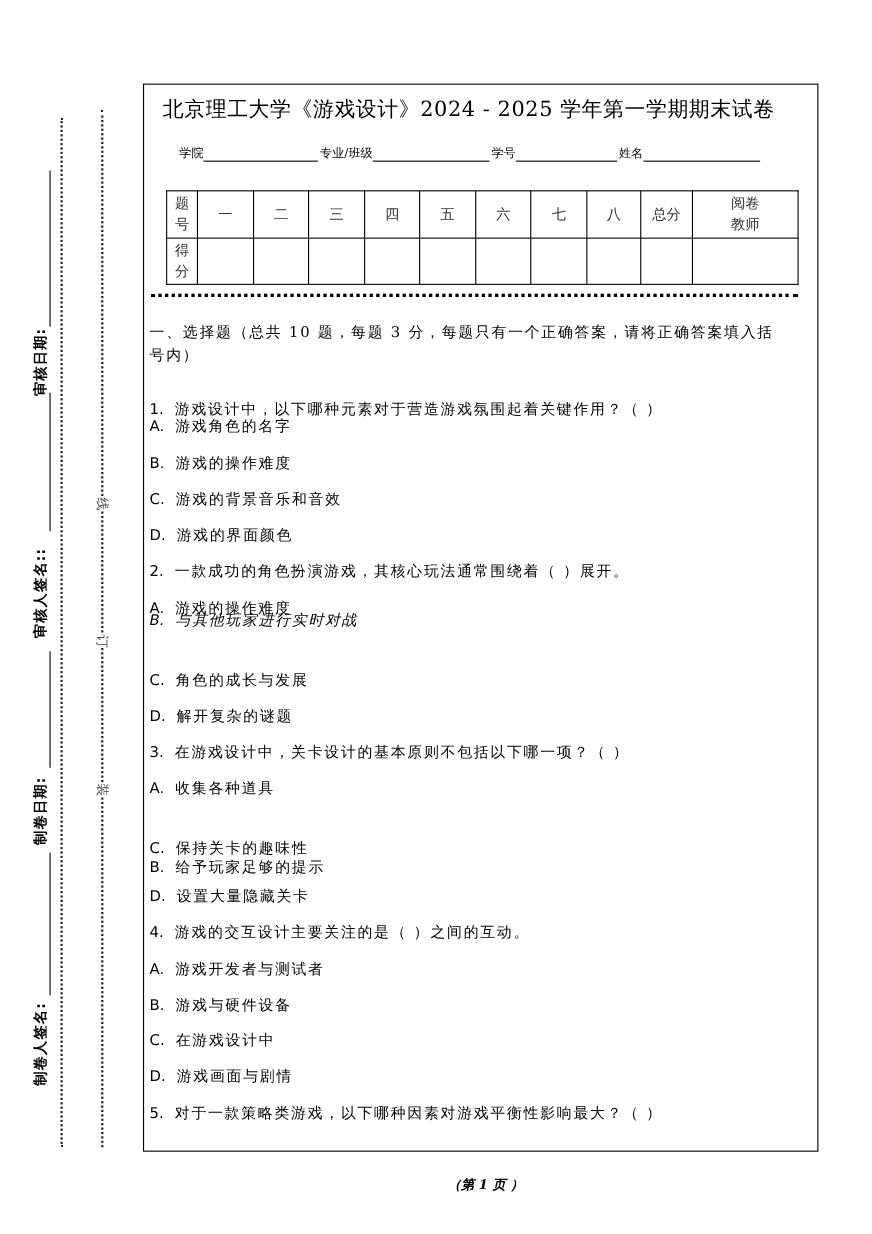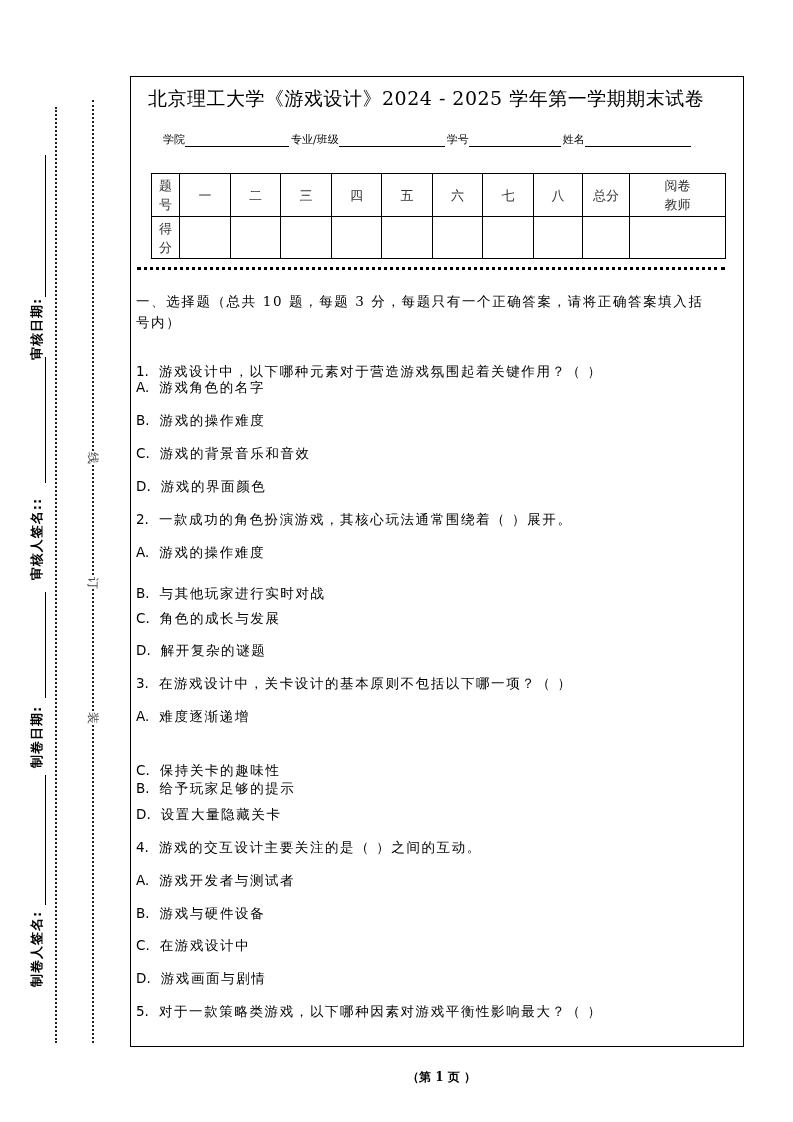--- a/index.html
+++ b/index.html
@@ -33,21 +33,21 @@
   table.score tr.r2 td { height:41px; }
 
   .sep { position:absolute; left:137px; top:267px; width:588px; height:0;
          border-top:3px dotted #000; }
 
   .body-text { position:absolute; left:136px; font-size:13.5px; white-space:nowrap;
                letter-spacing:1.6px; font-family:"DejaVu Serif","Liberation Serif",serif; }
   .body-text .lbl { font-family:"DejaVu Sans","Liberation Sans",sans-serif; letter-spacing:0; margin-right:10px; }
 
   .footer { position:absolute; left:407px; top:1069px; font-size:12px; font-weight:bold;
-            font-family:"DejaVu Serif","Liberation Serif",serif; white-space:pre; }
+            font-family:"DejaVu Serif","Liberation Serif",serif; white-space:pre;font-style:italic; }
 </style>
 </head>
 <body>
 
 <div class="vdots" style="left:55px; top:107px; height:936px;"></div>
 <div class="vdots" style="left:92px; top:100px; height:943px;"></div>
 
 <div class="vline" style="left:45px; top:155px; height:142px;"></div>
 <div class="vline" style="left:45px; top:357px; height:126px;"></div>
 <div class="vline" style="left:45px; top:592px; height:106px;"></div>
@@ -127,28 +127,28 @@
 </div>
 <div class="body-text" style="top:379px;"><span class="lbl">A.</span><span>游戏角色的名字</span></div>
 <div class="body-text" style="top:412px;"><span class="lbl">B.</span><span>游戏的操作难度</span></div>
 <div class="body-text" style="top:445px;"><span class="lbl">C.</span><span>游戏的背景音乐和音效</span></div>
 <div class="body-text" style="top:478px;"><span class="lbl">D.</span><span>游戏的界面颜色</span></div>
 
 <div class="body-text" style="top:511px;">
   <span class="lbl">2.</span><span>一款成功的角色扮演游戏，其核心玩法通常围绕着（   ）展开。</span>
 </div>
 <div class="body-text" style="top:544px;"><span class="lbl">A.</span><span>游戏的操作难度</span></div>
-<div class="body-text" style="top:585px;"><span class="lbl">B.</span><span>与其他玩家进行实时对战</span></div>
+<div class="body-text" style="top:555px;font-style:italic;"><span class="lbl">B.</span><span>与其他玩家进行实时对战</span></div>
 <div class="body-text" style="top:610px;"><span class="lbl">C.</span><span>角色的成长与发展</span></div>
 <div class="body-text" style="top:642px;"><span class="lbl">D.</span><span>解开复杂的谜题</span></div>
 
 <div class="body-text" style="top:675px;">
   <span class="lbl">3.</span><span>在游戏设计中，关卡设计的基本原则不包括以下哪一项？（   ）</span>
 </div>
-<div class="body-text" style="top:708px;"><span class="lbl">A.</span><span>难度逐渐递增</span></div>
+<div class="body-text" style="top:708px;"><span class="lbl">A.</span><span>收集各种道具</span></div>
 <div class="body-text" style="top:741px;margin-top:39px;"><span class="lbl">B.</span><span>给予玩家足够的提示</span></div>
 <div class="body-text" style="top:762px;"><span class="lbl">C.</span><span>保持关卡的趣味性</span></div>
 <div class="body-text" style="top:806px;"><span class="lbl">D.</span><span>设置大量隐藏关卡</span></div>
 
 <div class="body-text" style="top:839px;">
   <span class="lbl">4.</span><span>游戏的交互设计主要关注的是（   ）之间的互动。</span>
 </div>
 <div class="body-text" style="top:872px;"><span class="lbl">A.</span><span>游戏开发者与测试者</span></div>
 <div class="body-text" style="top:905px;"><span class="lbl">B.</span><span>游戏与硬件设备</span></div>
 <div class="body-text" style="top:937px;"><span class="lbl">C.</span><span>在游戏设计中</span></div>

